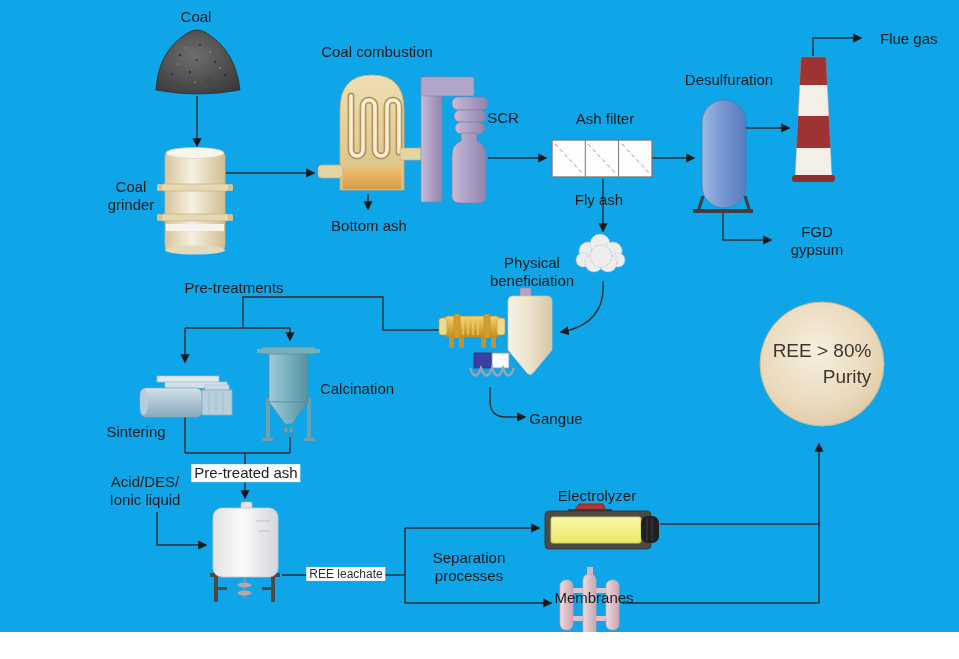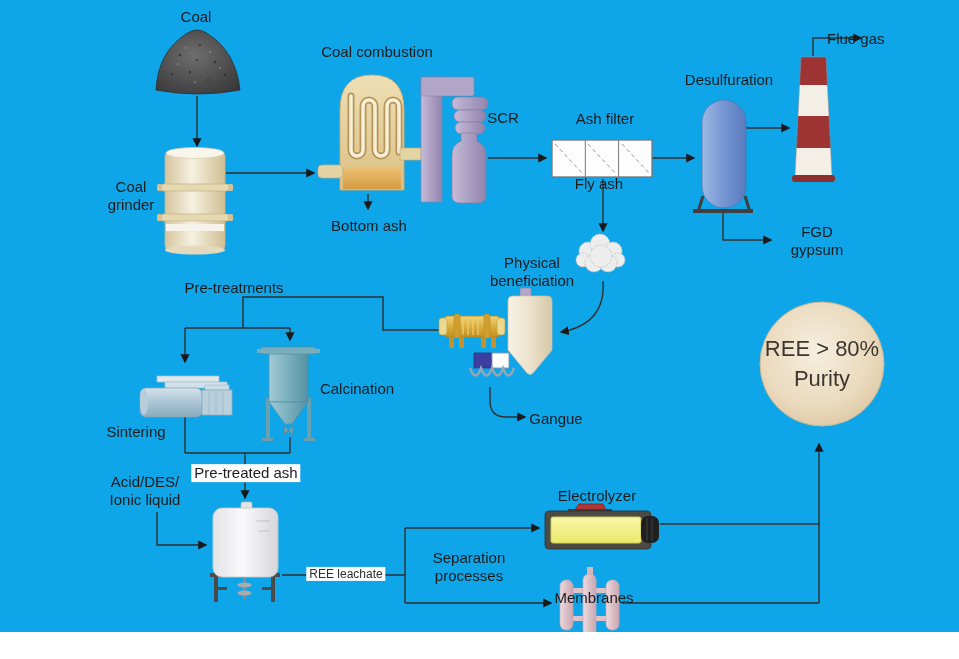--- a/index.html
+++ b/index.html
@@ -6,21 +6,21 @@
   .canvas{position:relative;width:959px;height:632px;background:#0ea5e9;overflow:hidden;
           font-family:"Liberation Sans",sans-serif;}
   .layer{position:absolute;left:0;top:0;}
   .label{position:absolute;transform:translate(-50%,-50%);
          font:15px/1.18 "Liberation Sans",sans-serif;color:#1c1c1c;
          text-align:center;white-space:pre-line;}
   .label.gap{line-height:2.15;}
   .label.left{transform:translateY(-50%);text-align:left;}
   .label.bg{background:#ffffff;padding:0 3px;}
   .label.small{font-size:12px;color:#2e2e2e;}
-  .label.circle-text{font-size:22px;color:#3c362e;line-height:1.35;}
+  .label.circle-text{font-size:19px;color:#3c362e;line-height:1.35;text-align:right;}
 </style>
 </head>
 <body>
 
 <div class="canvas">
 
 <svg class="layer" width="959" height="659" viewBox="0 0 959 659">
   <defs>
     <marker id="arr" viewBox="0 0 10 10" refX="8.5" refY="5" markerWidth="6.5" markerHeight="6.5" orient="auto">
       <path d="M0,0 L10,5 L0,10 z" fill="#1a1a1a"></path>
@@ -318,23 +318,23 @@
   </g>
 </svg>
 
 <div class="label" style="left:196px;top:17px">Coal</div>
 <div class="label" style="left:131px;top:196px">Coal
 grinder</div>
 <div class="label" style="left:377px;top:52px">Coal combustion</div>
 <div class="label" style="left:369px;top:226px">Bottom ash</div>
 <div class="label" style="left:503px;top:118px">SCR</div>
 <div class="label" style="left:605px;top:119px">Ash filter</div>
-<div class="label" style="left:599px;top:184px">Fly ash</div>
+<div class="label" style="left:599px;top:200px">Fly ash</div>
 <div class="label" style="left:729px;top:80px">Desulfuration</div>
-<div class="label left" style="left:827px;top:39px">Flue gas</div>
+<div class="label left" style="left:880px;top:39px">Flue gas</div>
 <div class="label" style="left:817px;top:241px">FGD
 gypsum</div>
 <div class="label" style="left:532px;top:272px">Physical
 beneficiation</div>
 <div class="label" style="left:234px;top:288px">Pre-treatments</div>
 <div class="label" style="left:136px;top:432px">Sintering</div>
 <div class="label" style="left:357px;top:389px">Calcination</div>
 <div class="label bg" style="left:246px;top:473px">Pre-treated ash</div>
 <div class="label" style="left:145px;top:491px">Acid/DES/
 Ionic liquid</div>

